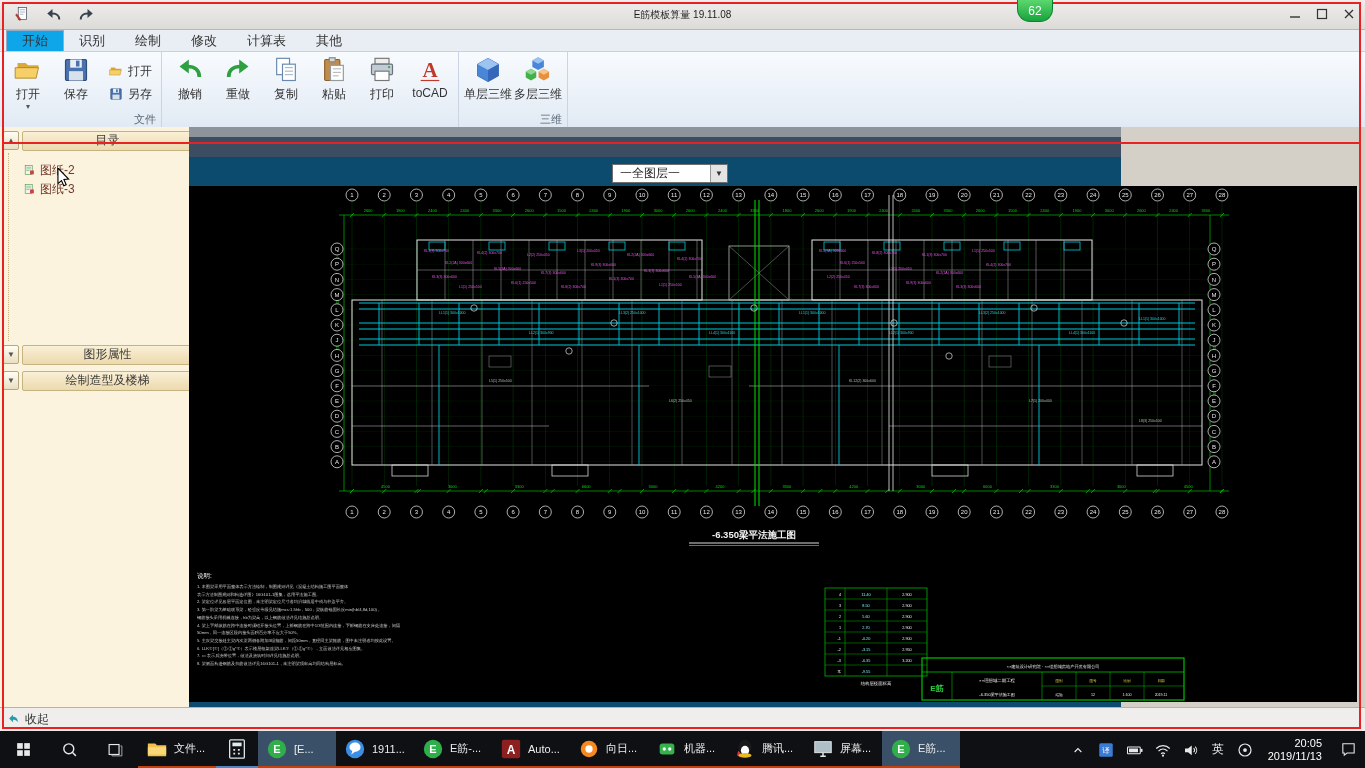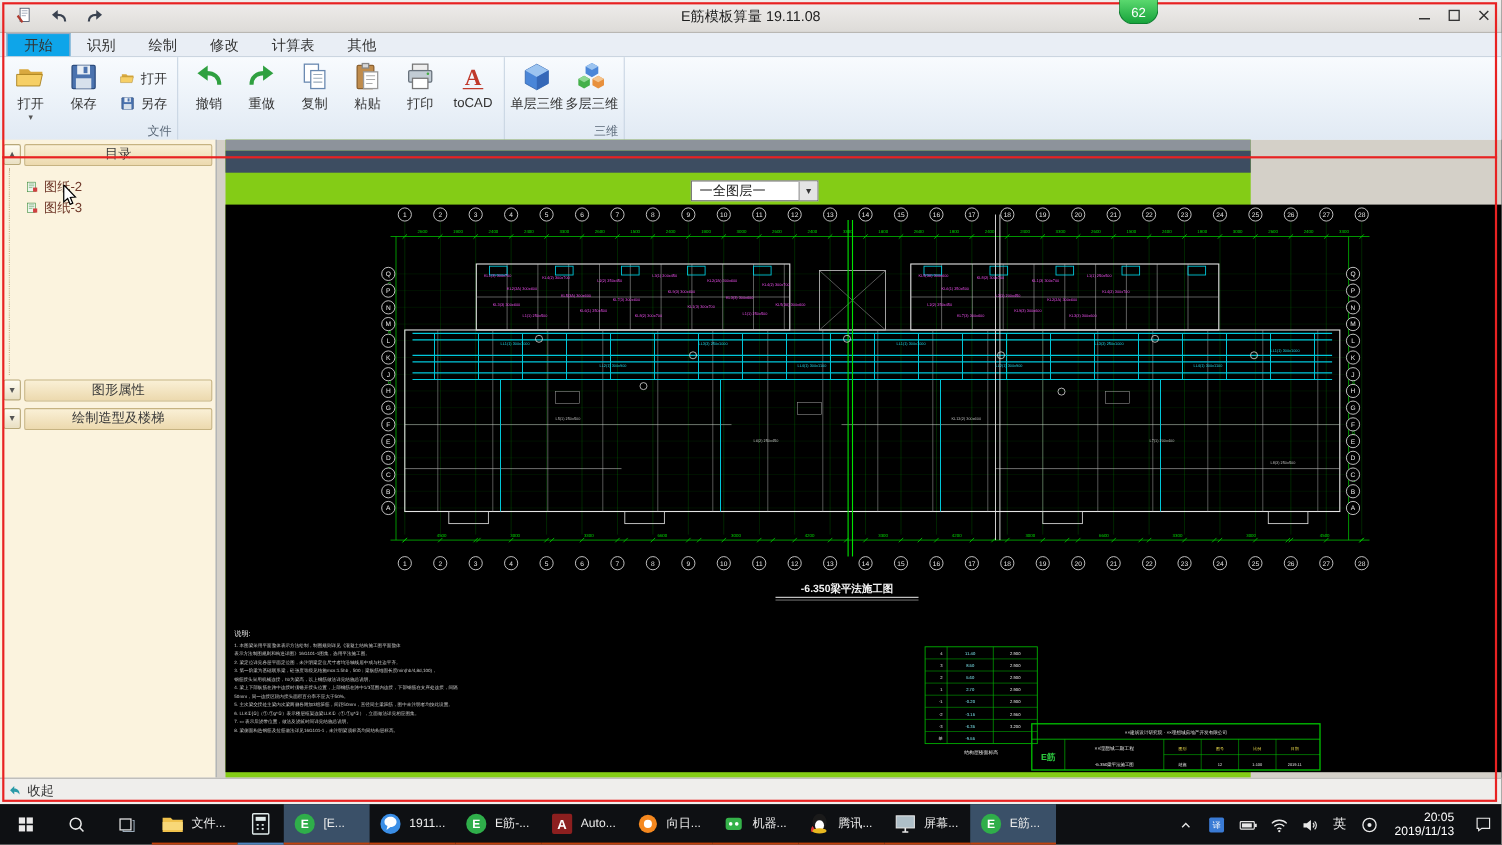--- a/index.html
+++ b/index.html
@@ -2,21 +2,21 @@
 <html><head>
 <meta charset="utf-8">
 <style>
 *{box-sizing:border-box;margin:0;padding:0}
 html,body{width:1365px;height:768px;overflow:hidden;font-family:"Liberation Sans",sans-serif;-webkit-font-smoothing:antialiased}
 #screen{position:relative;width:1365px;height:768px;background:#d4d0c8}
 
 .titlebar{position:absolute;left:0;top:0;width:100%;height:30px;background:linear-gradient(#f0eeec,#dddbd8);border-bottom:1px solid #b9b7b3;display:flex;align-items:center}
 .qat{display:flex;gap:8px;padding-left:10px;z-index:2}
 .qbtn{width:24px;height:22px;display:flex;align-items:center;justify-content:center}
-.title{position:absolute;left:0;right:0;text-align:center;font-size:13px;color:#1e1e1e}
+.title{position:absolute;left:0;right:0;text-align:center;font-size:10px;color:#1e1e1e}
 .winbtns{position:absolute;right:4px;top:4px;display:flex;gap:3px;z-index:2}
 .winbtn{width:24px;height:20px;display:flex;align-items:center;justify-content:center;font-size:12px;color:#333}
 .badge{position:absolute;left:1017px;top:0;width:36px;height:22px;border-radius:0 0 13px 13px;background:linear-gradient(#5ad86e,#17a33b);border:1px solid #0e8030;border-top:none;color:#fff;font-size:12px;font-weight:normal;display:flex;align-items:center;justify-content:center;z-index:62}
 
 .ribbon{position:absolute;left:0;top:30px;width:100%;height:97px;background:#eef3f9}
 .tabs{height:22px;display:flex;padding-left:6px;background:#e9eef5;border-bottom:1px solid #c8d2de}
 .tab{padding:0 15px;font-size:13px;color:#333;display:flex;align-items:center;cursor:default}
 .tab.active{background:#0ea5e9;border:1px solid #98abc4;border-bottom:none}
 .rbody{height:75px;display:flex;align-items:stretch;background:linear-gradient(#f8fbfe,#e1eaf4)}
 .rgroup{display:flex;flex-direction:column;border-right:1px solid #c9d5e3;padding:1px 5px 0}
@@ -27,21 +27,21 @@
 .smallstack{display:flex;flex-direction:column;gap:3px;padding-top:8px;padding-left:4px}
 .smallbtn{display:flex;align-items:center;gap:5px;font-size:12px;color:#333;height:20px;padding:0 4px}
 
 .sidebar{position:absolute;left:0;top:127px;width:197px;height:580px;background:#fbf3de;border-right:1px solid #9aa0a8;display:flex;flex-direction:column}
 .prow{display:flex;align-items:center;height:26px;padding:3px 3px 2px}
 .collapsebtn{width:16px;height:19px;font-size:8px;color:#555;display:flex;align-items:center;justify-content:center;background:linear-gradient(#fffdf4,#e9dfc2);border:1px solid #b8a878;border-radius:2px}
 .pbar{flex:1;height:20px;margin-left:3px;background:linear-gradient(#faf0d6,#ecd9ae);border:1px solid #c6b382;border-radius:2px;display:flex;align-items:center;justify-content:center;font-size:12px;color:#3a3a3a}
 .tree{height:188px;padding:8px 0 0 14px;border-left:1px dotted #c6b48a;margin-left:8px}
 .titem{display:flex;align-items:center;gap:4px;height:19px;font-size:12px;color:#70392a}
 
-.canvasarea{position:absolute;left:205px;top:127px;width:932px;height:580px;background:#84cc16}
+.canvasarea{position:absolute;left:189px;top:127px;width:932px;height:580px;background:#0c4a6e}
 .graytop{position:absolute;left:0;top:0;width:100%;height:10px;background:#8d939b}
 .navy{position:absolute;left:0;top:10px;width:100%;height:20px;background:#3d4d61}
 .combo{position:absolute;left:423px;top:37px;width:116px;height:19px;background:#fff;border:1px solid #6e6e6e;display:flex;align-items:center;font-size:12px;color:#222}
 .combo .val{flex:1;padding-left:7px}
 .combo .arrow{width:17px;height:100%;background:#e4e4e4;border-left:1px solid #999;display:flex;align-items:center;justify-content:center;font-size:8px;color:#333}
 .blackcanvas{position:absolute;left:0;top:59px;width:1168px;height:516px;background:#000}
 #cad-svg text{font-family:"Liberation Sans",sans-serif}
 
 .statusbar{position:absolute;left:0;top:707px;width:100%;height:24px;background:#efeeec;border-top:1px solid #b4b2ae;display:flex;align-items:center;padding-left:7px;gap:5px;font-size:12px;color:#333}
 

